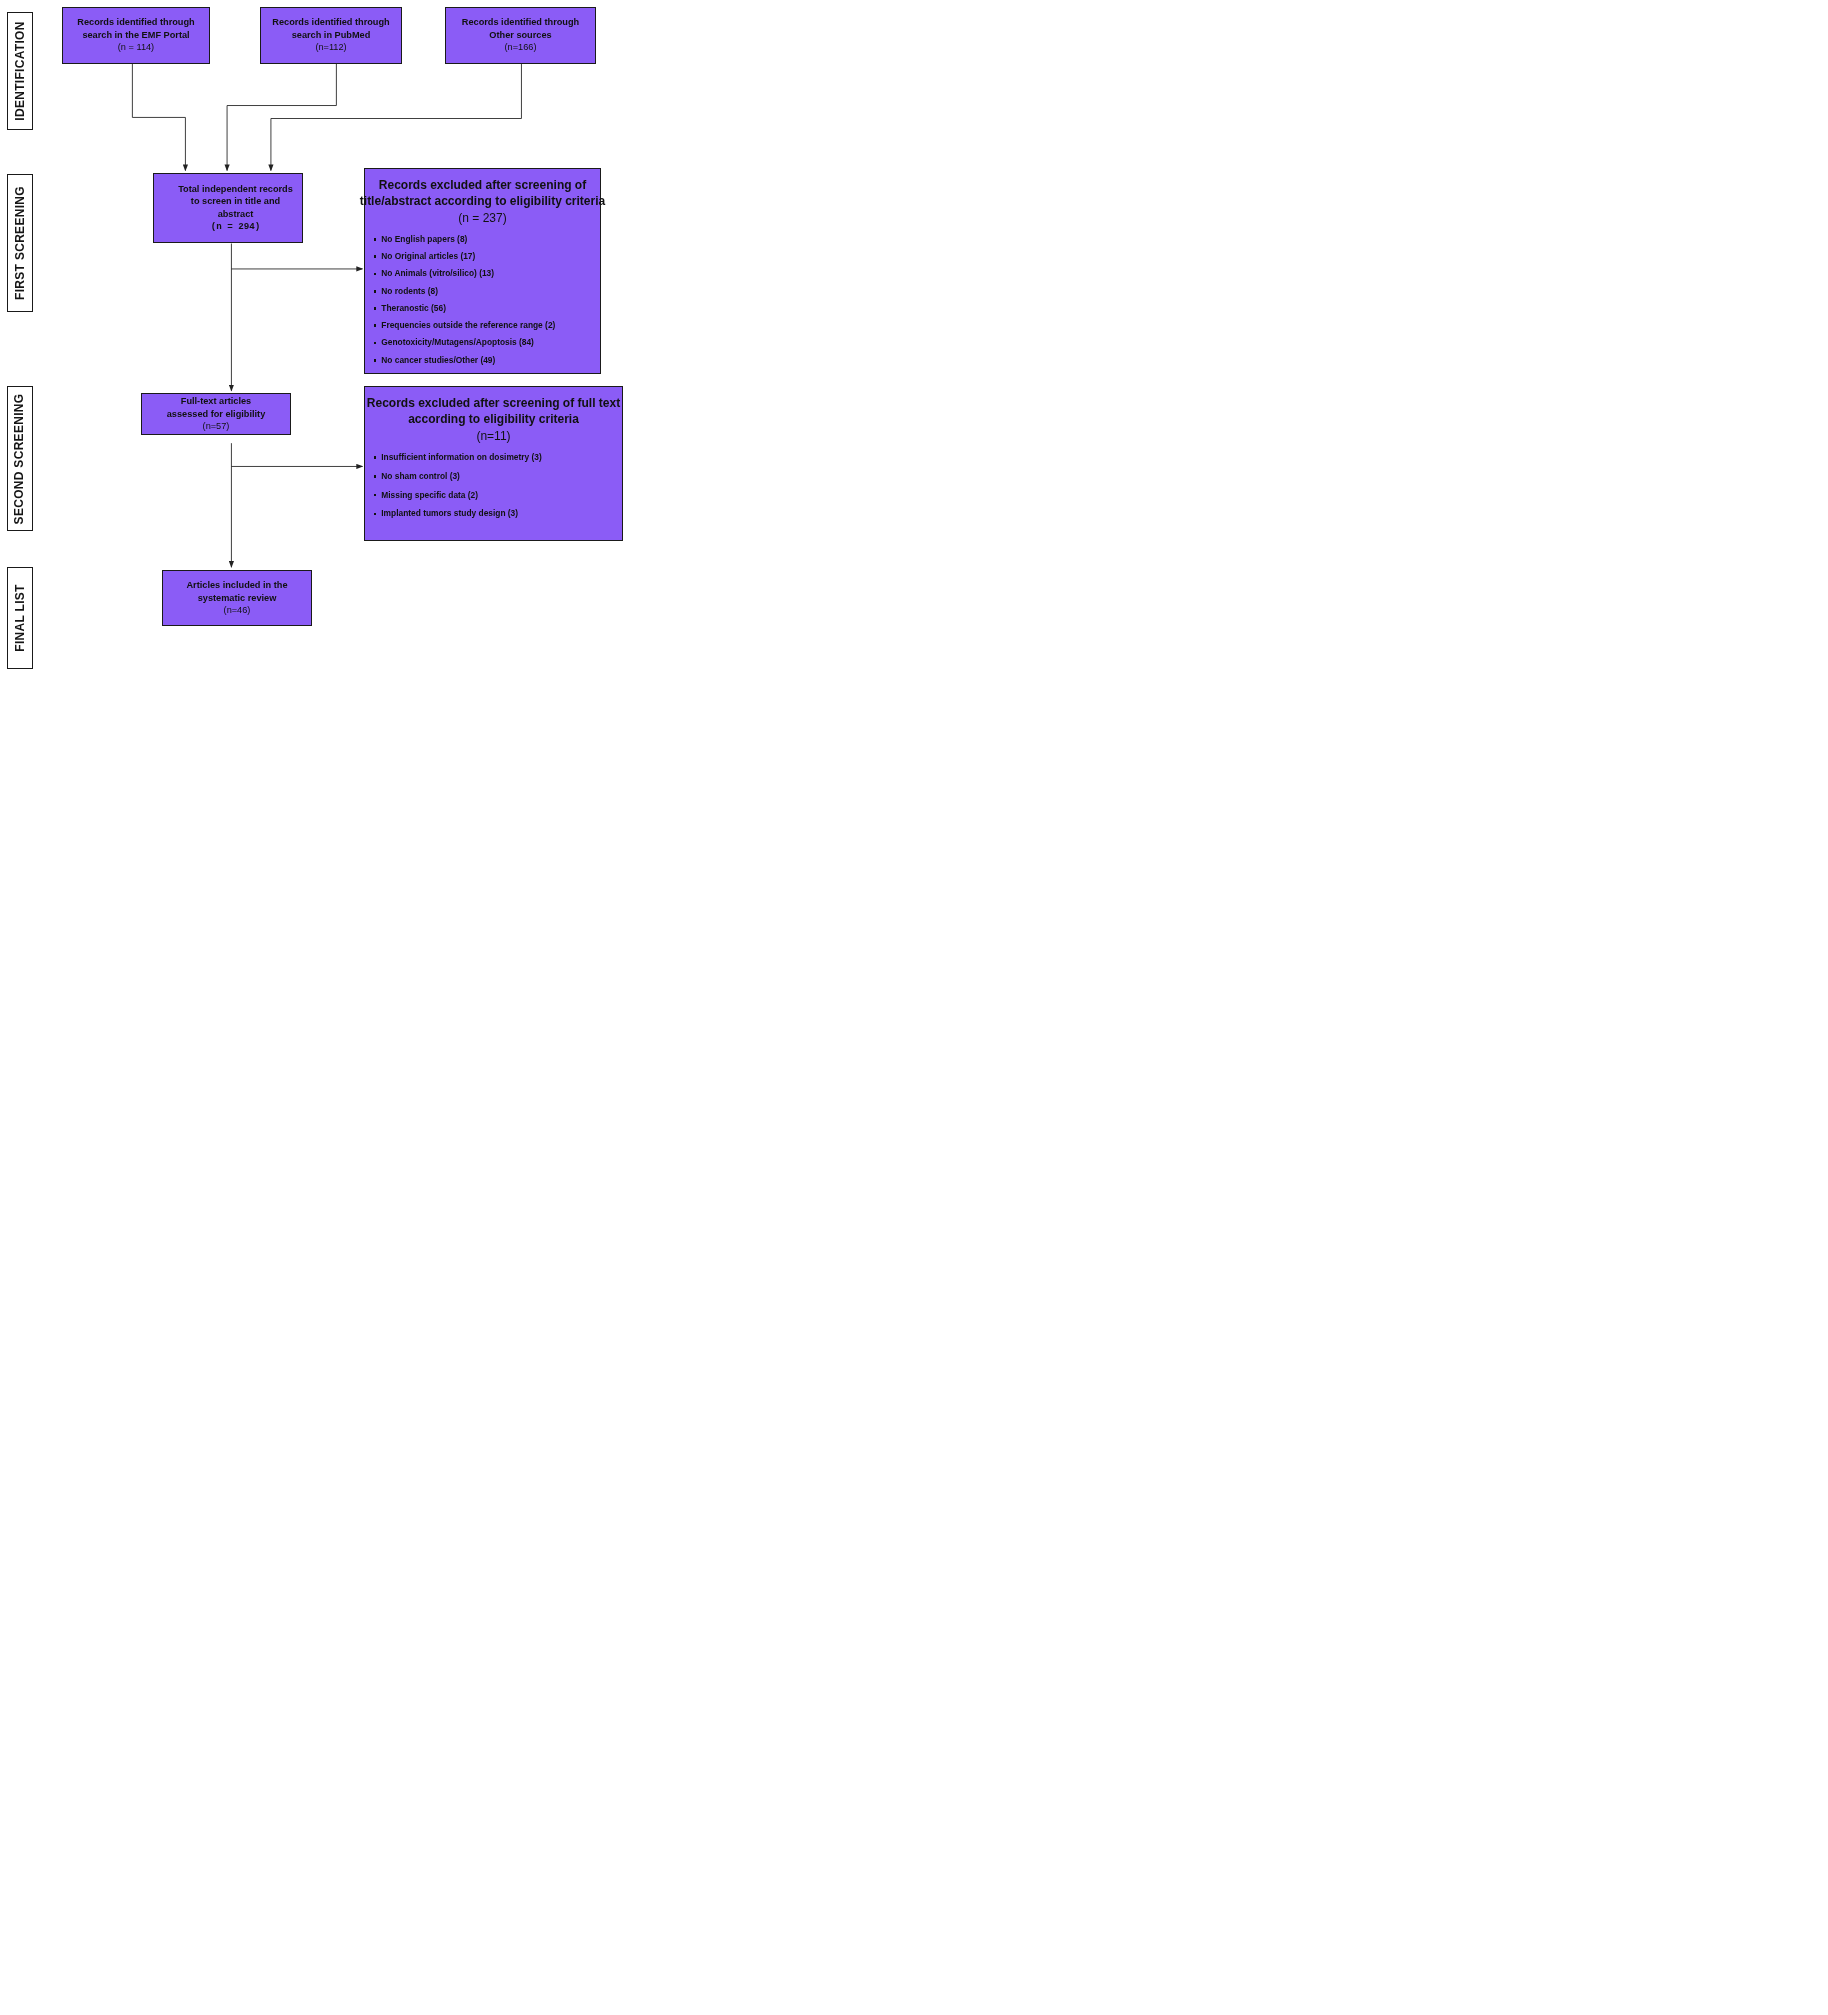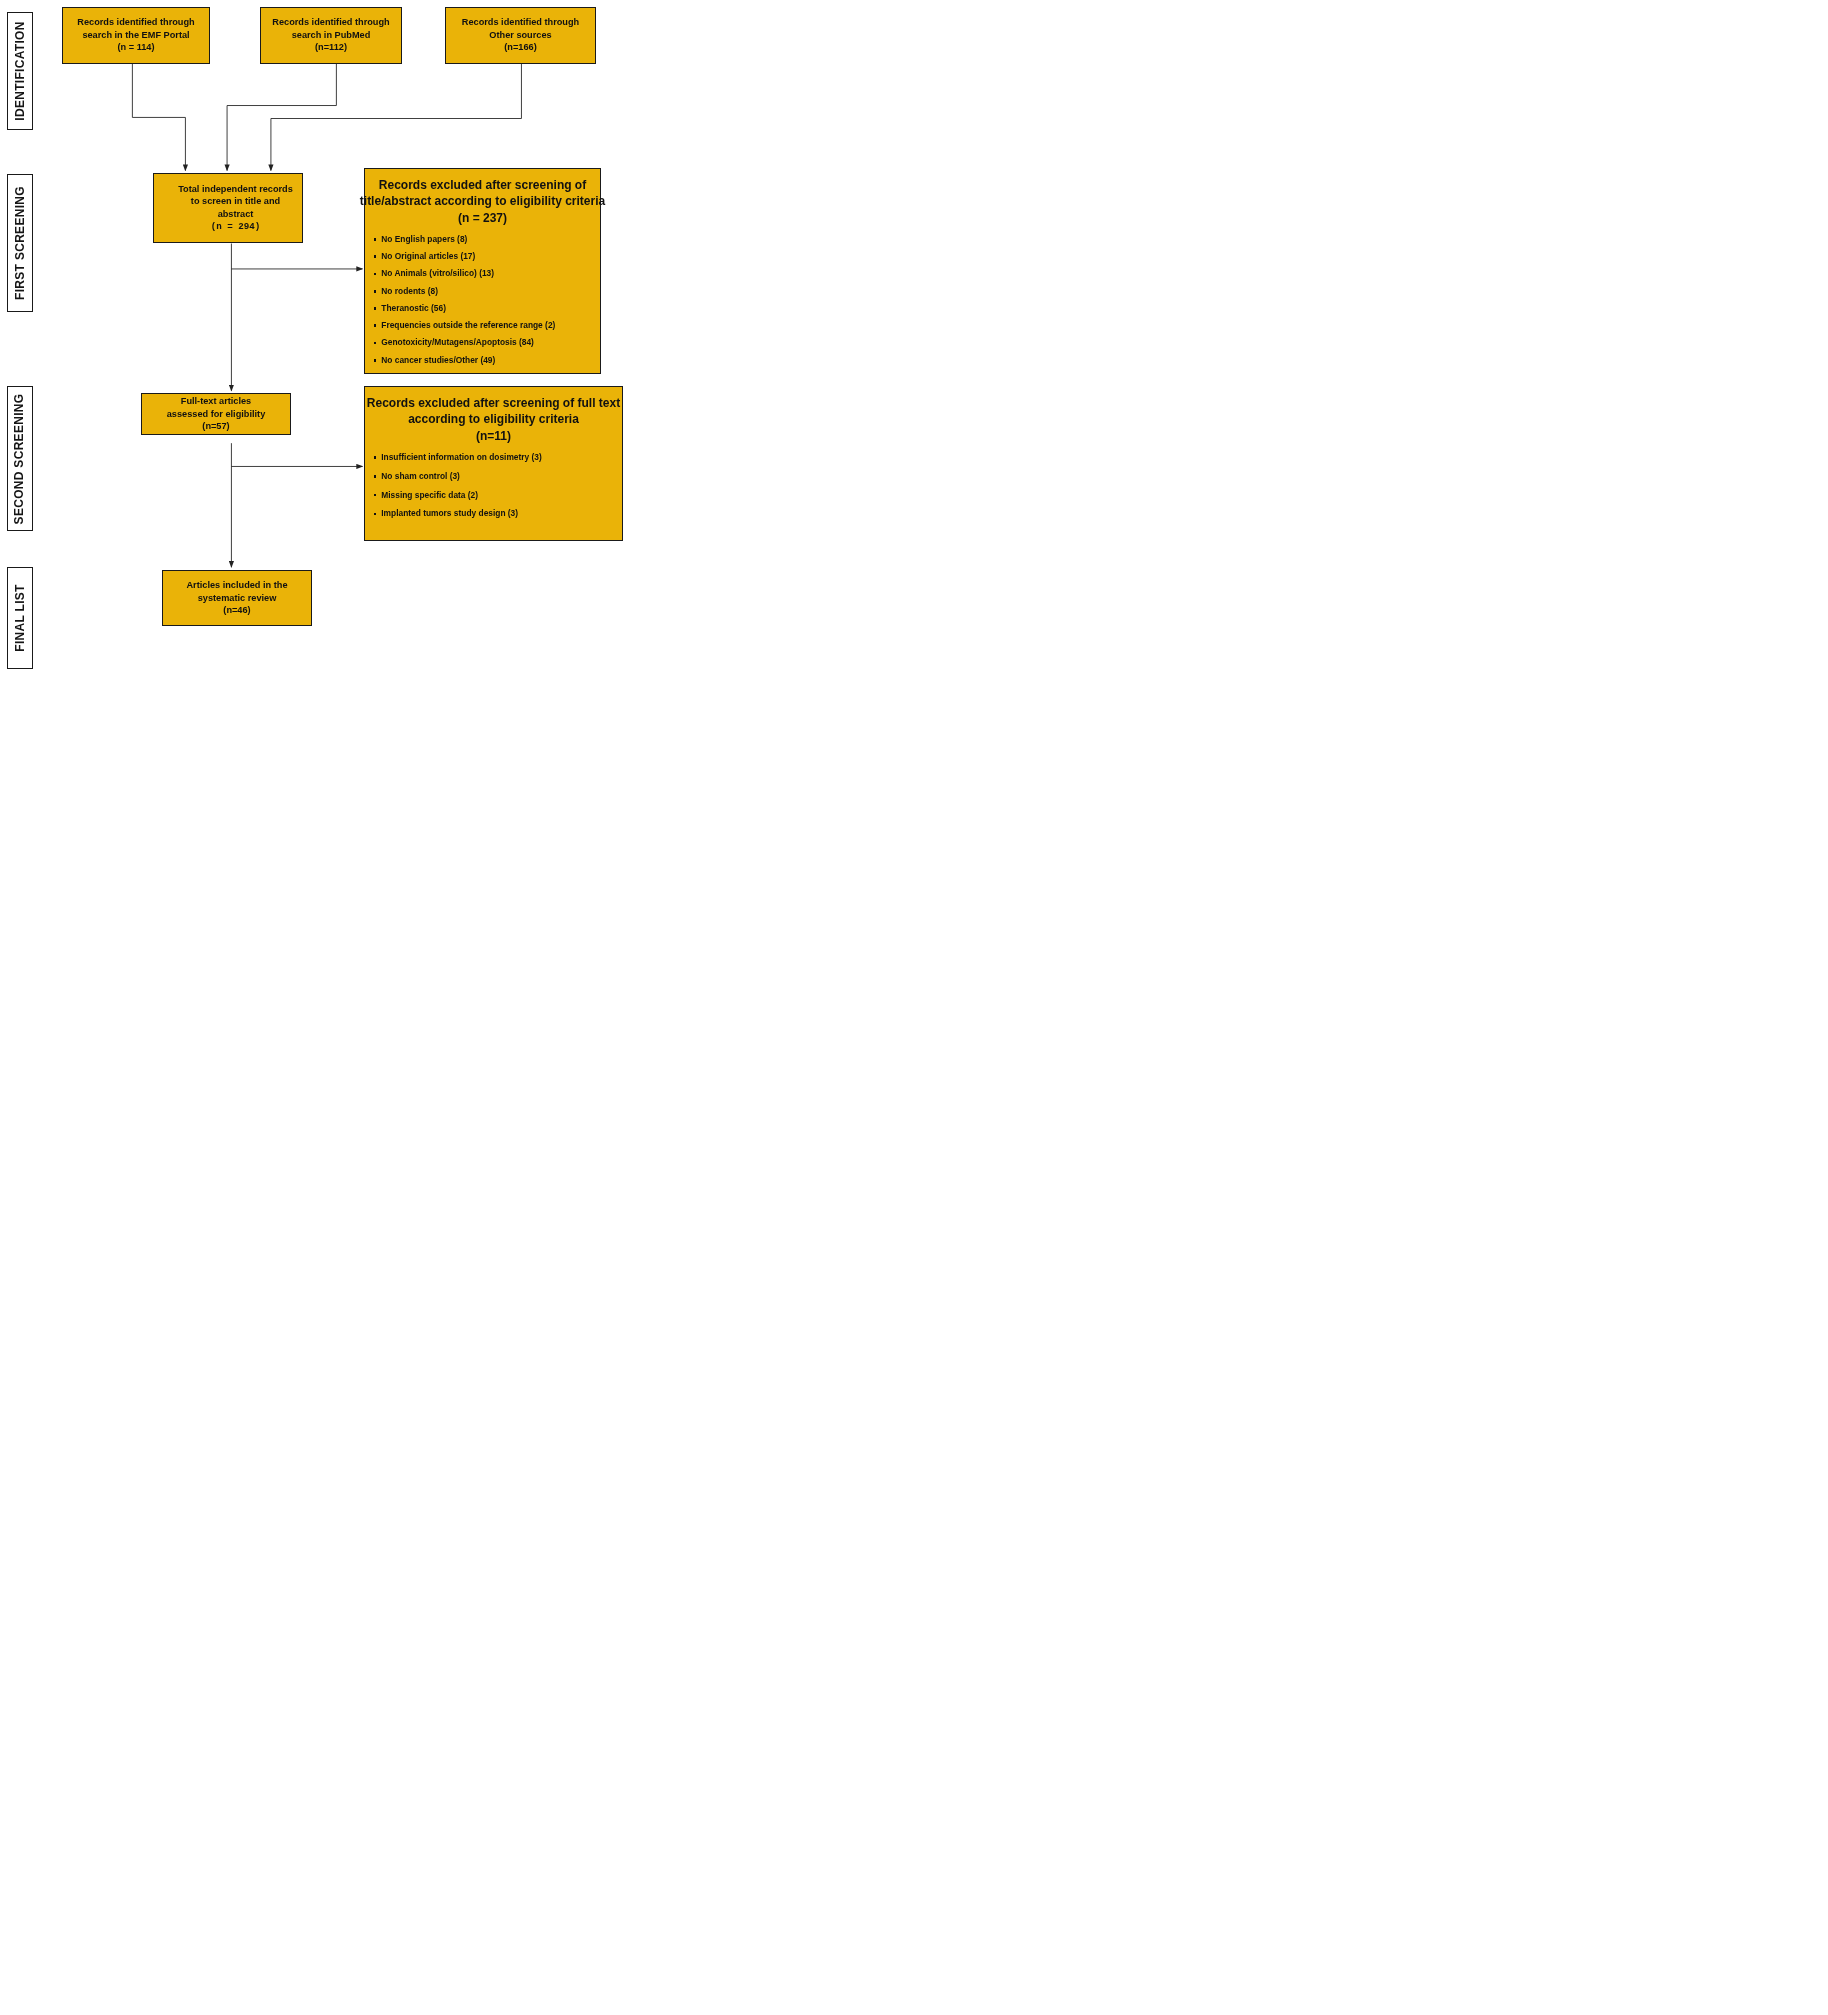--- a/index.html
+++ b/index.html
@@ -6,32 +6,32 @@
   .canvas{
     position:relative;
     width:610px;height:671px;
     background:#ffffff;
     font-family:"Liberation Sans", sans-serif;
     color:#111;
   }
   .connectors{position:absolute;left:0;top:0;width:610px;height:671px;}
   .box{
     position:absolute;
-    background:#eab308;
+    background:#8b5cf6;
     border:1.1px solid #1a1a1a;
     box-sizing:border-box;
     display:flex;flex-direction:column;
     align-items:center;justify-content:center;
     text-align:center;
   }
   .box .bline{
     font-size:9.2px;font-weight:600;line-height:1.38;
     white-space:nowrap;
   }
-  .box .count{font-weight:700;}
+  .box .count{font-weight:400;}
   .box .count.strong{font-weight:800;font-family:Liberation Mono, monospace;}
   .stage-box{
     position:absolute;
     left:6.5px;width:26px;
     border:1.1px solid #1a1a1a;
     box-sizing:border-box;
     background:#fff;
     display:flex;align-items:center;justify-content:center;
   }
   .stage-text{

